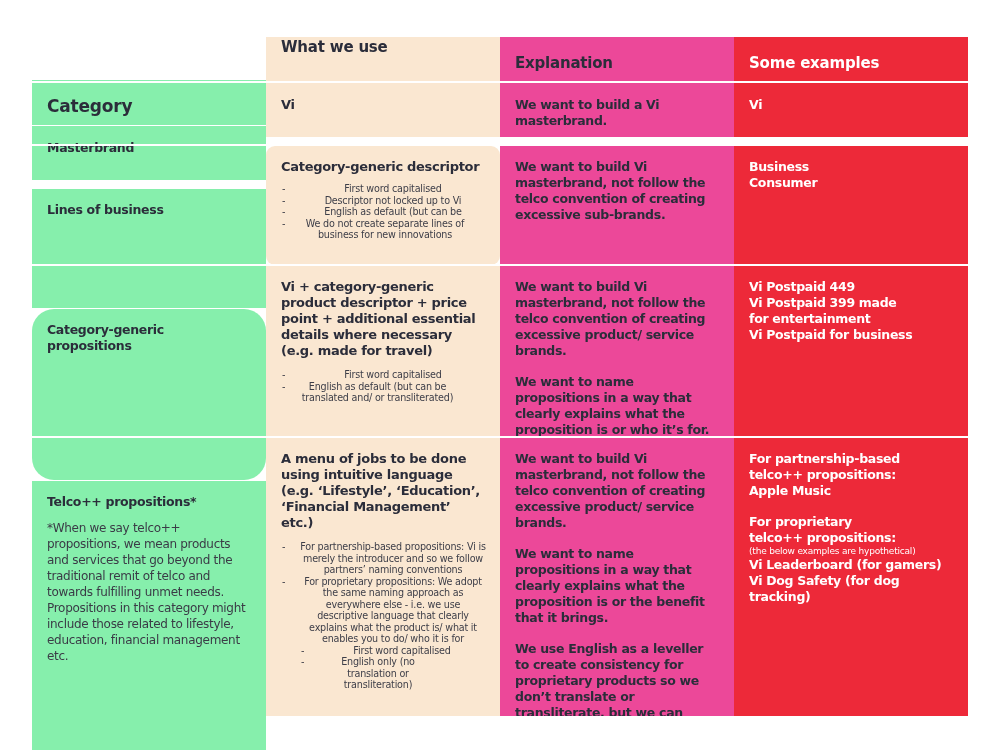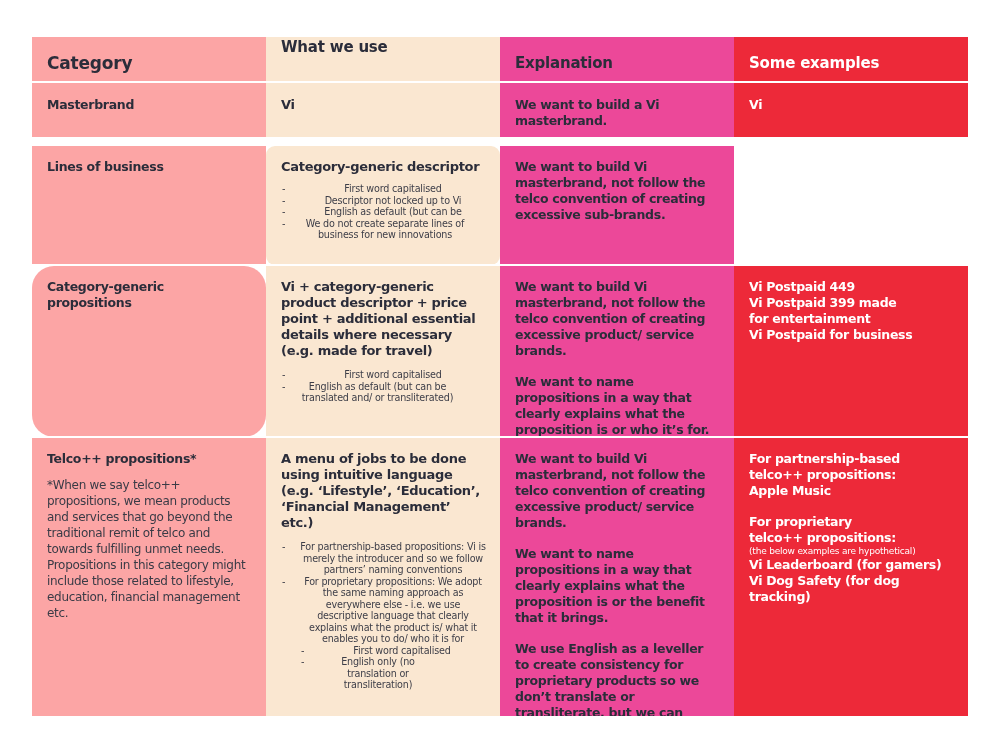--- a/index.html
+++ b/index.html
@@ -1,21 +1,21 @@
 <!DOCTYPE html>
 <html><head>
   <meta charset="utf-8">
   <style>
     html, body { margin: 0; padding: 0; background: #ffffff; }
     body { width: 1000px; height: 750px; position: relative; overflow: hidden;
            font-family: "DejaVu Sans", "Liberation Sans", sans-serif; color: #2b2d3a; }
     .table { position: absolute; left: 32px; top: 37px; width: 936px; height: 679px; }
     .row { position: absolute; left: 0; width: 936px; display: flex; }
     .cell { width: 234px; box-sizing: border-box; padding: 0 14px 0 15px; height: 100%; overflow: hidden; }
-    .c0 { background: #fca5a5; }
+    .c0 { background: #86efac; margin-top: 43px; }
     .c1 { background: #fae7d1; }
     .c2 { background: #ec4899; }
     .c3 { background: #ed2939; color: #ffffff; }
     .sep { position: absolute; left: 0; width: 936px; height: 2px; background: #ffffff; }
     .hdr { font-weight: bold; font-size: 15px; letter-spacing: -0.2px; }
     .hdr.first { font-size: 17px; }
     .bold { font-weight: bold; font-size: 12.5px; line-height: 16px; letter-spacing: -0.3px; }
     .title { font-weight: bold; font-size: 13px; line-height: 16px; letter-spacing: -0.3px; }
     .note { font-size: 12px; line-height: 16px; letter-spacing: -0.3px; color: #3a3b46; }
     ul.bul { list-style: none; margin: 0; padding: 0; font-size: 9.6px; line-height: 11.5px; color: #3d3e48; letter-spacing: -0.2px; text-align: center; }
@@ -63,20 +63,24 @@
       <div class="title" style="margin-bottom:8px;">Category-generic descriptor</div>
       <ul class="bul">
         <li>First word capitalised</li>
         <li>Descriptor not locked up to Vi</li>
         <li>English as default (but can be</li>
         <li style="width:170px;">We do not create separate lines of business for new innovations</li>
       </ul>
     </div>
     <div class="cell c2" style="padding-top:13px;">
       <div class="bold para">We want to build Vi masterbrand, not follow the telco convention of creating excessive sub-brands.</div>
+    </div>
+    <div class="cell c3" style="padding-top:13px;">
+      <div class="bold ex-line">Business</div>
+      <div class="bold ex-line">Consumer</div>
     </div>
   </div>
   <div class="sep" style="top:227px;"></div>
 
   <div class="row" style="top:229px; height:171px;">
     <div class="cell c0" style="padding-top:13px;border-radius:22px;">
       <div class="bold">Category-generic propositions</div>
     </div>
     <div class="cell c1" style="padding-top:13px;">
       <div class="title" style="margin-bottom:10px;">Vi + category-generic product descriptor + price point + additional essential details where necessary (e.g. made for travel)</div>

